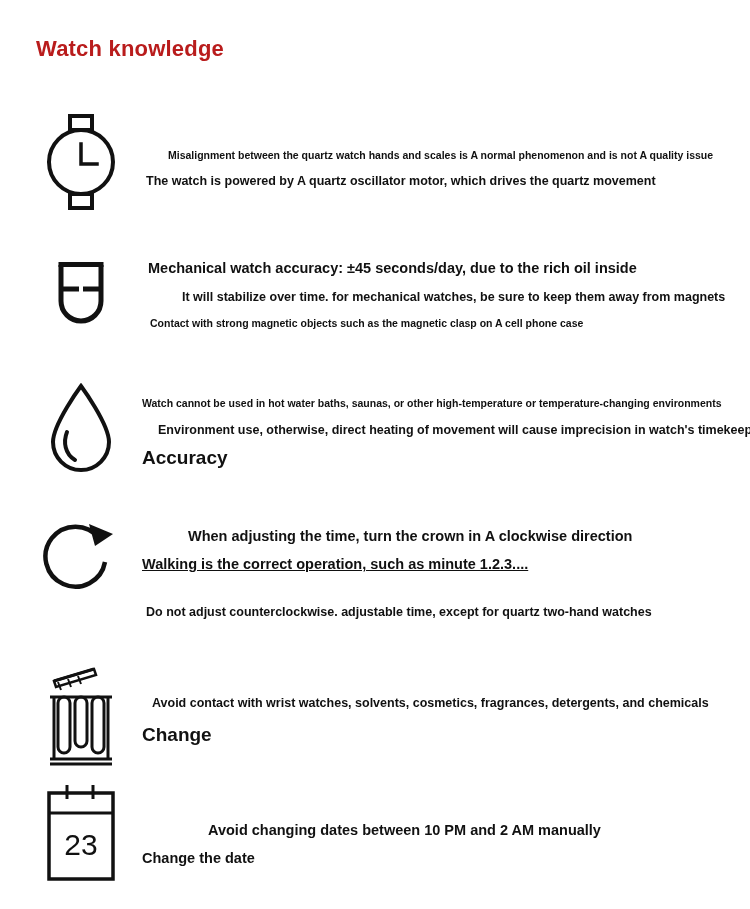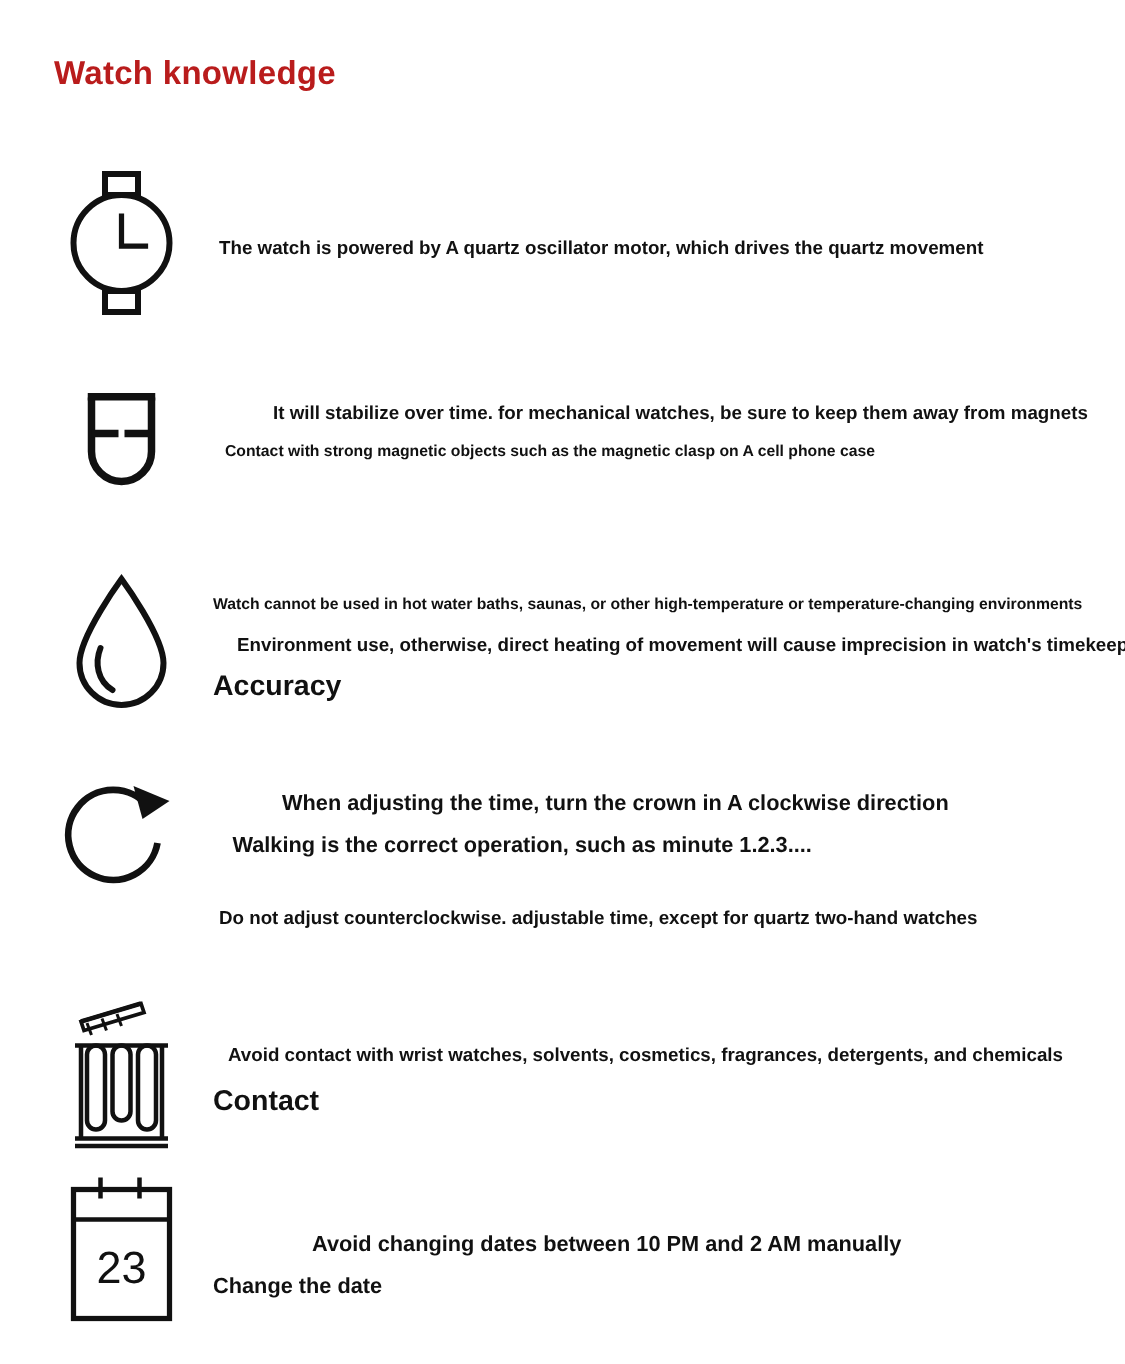--- a/index.html
+++ b/index.html
@@ -85,35 +85,37 @@
   <div class="section" style="top:112px; height:110px;">
     <div class="icon-box" style="top:0; height:100px;">
       <svg width="80" height="96" viewBox="0 0 80 96" aria-hidden="true">
         <rect x="29" y="2" width="22" height="14" fill="none" stroke="#111" stroke-width="4"></rect>
         <rect x="29" y="80" width="22" height="14" fill="none" stroke="#111" stroke-width="4"></rect>
         <circle cx="40" cy="48" r="32" fill="none" stroke="#111" stroke-width="4"></circle>
         <path d="M40 30 L40 50 L56 50" fill="none" stroke="#111" stroke-width="3.5" stroke-linecap="square"></path>
       </svg>
     </div>
     <div class="lines" style="top:36px;">
+      <span class="line t-small" style="margin-left:38px;">Misalignment between the quartz watch hands and scales is A normal phenomenon and is not A quality issue</span>
       <span class="line t-mid" style="margin-left:16px; margin-top:8px;">The watch is powered by A quartz oscillator motor, which drives the quartz movement</span>
     </div>
   </div>
 
   <div class="section" style="top:248px; height:100px;">
     <div class="icon-box" style="top:0; height:90px;">
       <svg width="80" height="84" viewBox="0 0 80 84" aria-hidden="true">
         <path d="M20 14 L20 50 A20 20 0 0 0 60 50 L60 14" fill="none" stroke="#111" stroke-width="5"></path>
         <line x1="20" y1="14" x2="20" y2="14" stroke="#111" stroke-width="5"></line>
         <rect x="17.5" y="11" width="45" height="5" fill="#111"></rect>
         <line x1="20" y1="38" x2="38" y2="38" stroke="#111" stroke-width="5"></line>
         <line x1="42" y1="38" x2="60" y2="38" stroke="#111" stroke-width="5"></line>
       </svg>
     </div>
     <div class="lines" style="top:10px;">
+      <span class="line t-big" style="margin-left:18px;">Mechanical watch accuracy: ±45 seconds/day, due to the rich oil inside</span>
       <span class="line t-mid" style="margin-left:28px; margin-top:8px;padding-left:24px;">It will stabilize over time. for mechanical watches, be sure to keep them away from magnets</span>
       <span class="line t-small" style="margin-left:20px; margin-top:9px;">Contact with strong magnetic objects such as the magnetic clasp on A cell phone case</span>
     </div>
   </div>
 
   <div class="section" style="top:378px; height:110px;">
     <div class="icon-box" style="top:0; height:100px;">
       <svg width="80" height="96" viewBox="0 0 80 96" aria-hidden="true">
         <path d="M40 6 C40 6 12 44 12 62 A28 28 0 0 0 68 62 C68 44 40 6 40 6 Z" fill="none" stroke="#111" stroke-width="4"></path>
         <path d="M26 52 C22 62 24 74 34 80" fill="none" stroke="#111" stroke-width="4" stroke-linecap="round"></path>
@@ -128,21 +130,21 @@
 
   <div class="section" style="top:512px; height:110px;">
     <div class="icon-box" style="top:0; height:100px;">
       <svg width="80" height="92" viewBox="0 0 80 92" aria-hidden="true">
         <path d="M58 22 A30 30 0 1 0 64 46" fill="none" stroke="#111" stroke-width="4.5" stroke-linecap="butt"></path>
         <polygon points="48,8 72,18 54,30" fill="#111"></polygon>
       </svg>
     </div>
     <div class="lines" style="top:14px;">
       <span class="line t-big" style="margin-left:58px;">When adjusting the time, turn the crown in A clockwise direction</span>
-      <span class="line t-big" style="margin-left:25px; margin-top:6px;">Walking is the correct operation, such as minute 1.2.3....</span>
+      <span class="line t-big" style="margin-left:12px; margin-top:6px;text-decoration:underline;">Walking is the correct operation, such as minute 1.2.3....</span>
       <span class="line t-mid" style="margin-left:16px; margin-top:27px;">Do not adjust counterclockwise. adjustable time, except for quartz two-hand watches</span>
     </div>
   </div>
 
   <div class="section" style="top:662px; height:120px;">
     <div class="icon-box" style="top:0; height:110px;">
       <svg width="86" height="108" viewBox="0 0 86 108" aria-hidden="true">
         <path d="M16 18 L56 6" fill="none" stroke="#111" stroke-width="3"></path>
         <path d="M16 18 L56 6 L58 12 L18 24 Z" fill="none" stroke="#111" stroke-width="2.5"></path>
         <line x1="20" y1="19" x2="23" y2="27" stroke="#111" stroke-width="2"></line>
@@ -153,21 +155,21 @@
         <rect x="37" y="34" width="12" height="50" rx="6" fill="none" stroke="#111" stroke-width="3"></rect>
         <rect x="54" y="34" width="12" height="56" rx="6" fill="none" stroke="#111" stroke-width="3"></rect>
         <line x1="12" y1="96" x2="74" y2="96" stroke="#111" stroke-width="3"></line>
         <line x1="16" y1="34" x2="16" y2="96" stroke="#111" stroke-width="3"></line>
         <line x1="70" y1="34" x2="70" y2="96" stroke="#111" stroke-width="3"></line>
         <line x1="12" y1="101" x2="74" y2="101" stroke="#111" stroke-width="3"></line>
       </svg>
     </div>
     <div class="lines" style="top:32px;">
       <span class="line t-mid" style="margin-left:22px;">Avoid contact with wrist watches, solvents, cosmetics, fragrances, detergents, and chemicals</span>
-      <span class="line t-huge" style="margin-left:12px; margin-top:8px;">Contact</span>
+      <span class="line t-huge" style="margin-left:12px; margin-top:8px;">Change</span>
     </div>
   </div>
 
   <div class="section" style="top:782px; height:110px;">
     <div class="icon-box" style="top:0; height:106px;">
       <svg width="80" height="104" viewBox="0 0 80 104" aria-hidden="true">
         <line x1="26" y1="2" x2="26" y2="16" stroke="#111" stroke-width="3"></line>
         <line x1="52" y1="2" x2="52" y2="16" stroke="#111" stroke-width="3"></line>
         <rect x="8" y="10" width="64" height="86" fill="none" stroke="#111" stroke-width="3.5"></rect>
         <line x1="8" y1="30" x2="72" y2="30" stroke="#111" stroke-width="3"></line>

